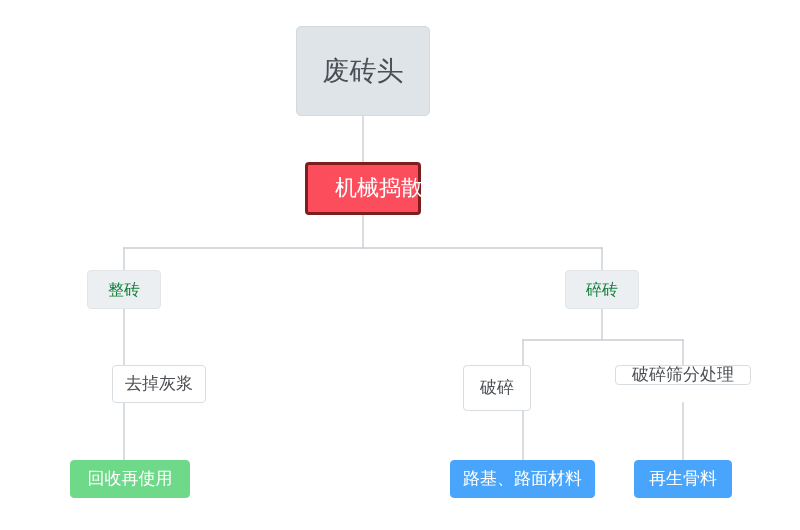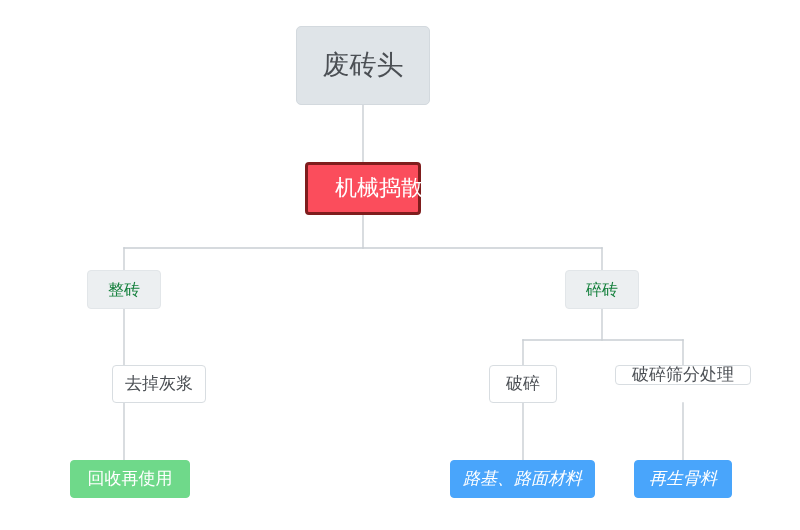--- a/index.html
+++ b/index.html
@@ -70,21 +70,20 @@
     color: #ffffff;
     border: 1px solid #6fd98a;
     font-size: 17px;
   }
   
   .n-blue {
     background: #49a5fb;
     color: #ffffff;
     border: 1px solid #49a5fb;
     font-size: 17px;
-    font-style: italic;
   }
 </style>
 </head>
 <body>
 
 <div id="canvas">
 
   <svg class="edges" viewBox="0 0 800 530">
     <g stroke="#c9ced3" stroke-width="1.4" fill="none" stroke-linecap="square">
 
@@ -103,31 +102,31 @@
       <path d="M523,340 L683,340"></path>
       <path d="M523,340 L523,365"></path>
       <path d="M683,340 L683,365"></path>
 
       <path d="M523,403 L523,460"></path>
 
       <path d="M683,403 L683,460"></path>
     </g>
   </svg>
 
-  <div class="node n-root" style="left:296px; top:26px; width:134px; height:79px;">废砖头</div>
+  <div class="node n-root" style="left:296px; top:26px; width:134px; height:90px;">废砖头</div>
 
   <div class="node n-red" style="left:305px; top:162px; width:116px; height:53px;">机械捣散</div>
 
   <div class="node n-grey" style="left:87px; top:270px; width:74px; height:39px;">整砖</div>
 
   <div class="node n-grey" style="left:565px; top:270px; width:74px; height:39px;">碎砖</div>
 
   <div class="node n-white" style="left:77px; top:365px; width:94px; height:38px;margin-left:35px;">去掉灰浆</div>
 
-  <div class="node n-white" style="left:489px; top:365px; width:68px; height:38px;">破碎</div>
+  <div class="node n-white" style="left:463px; top:365px; width:68px; height:46px;">破碎</div>
 
   <div class="node n-white" style="left:615px; top:365px; width:136px; height:20px;">破碎筛分处理</div>
 
   <div class="node n-green" style="left:70px; top:460px; width:120px; height:38px;">回收再使用</div>
 
   <div class="node n-blue" style="left:450px; top:460px; width:145px; height:38px;">路基、路面材料</div>
 
   <div class="node n-blue" style="left:634px; top:460px; width:98px; height:38px;">再生骨料</div>
 
 </div>

